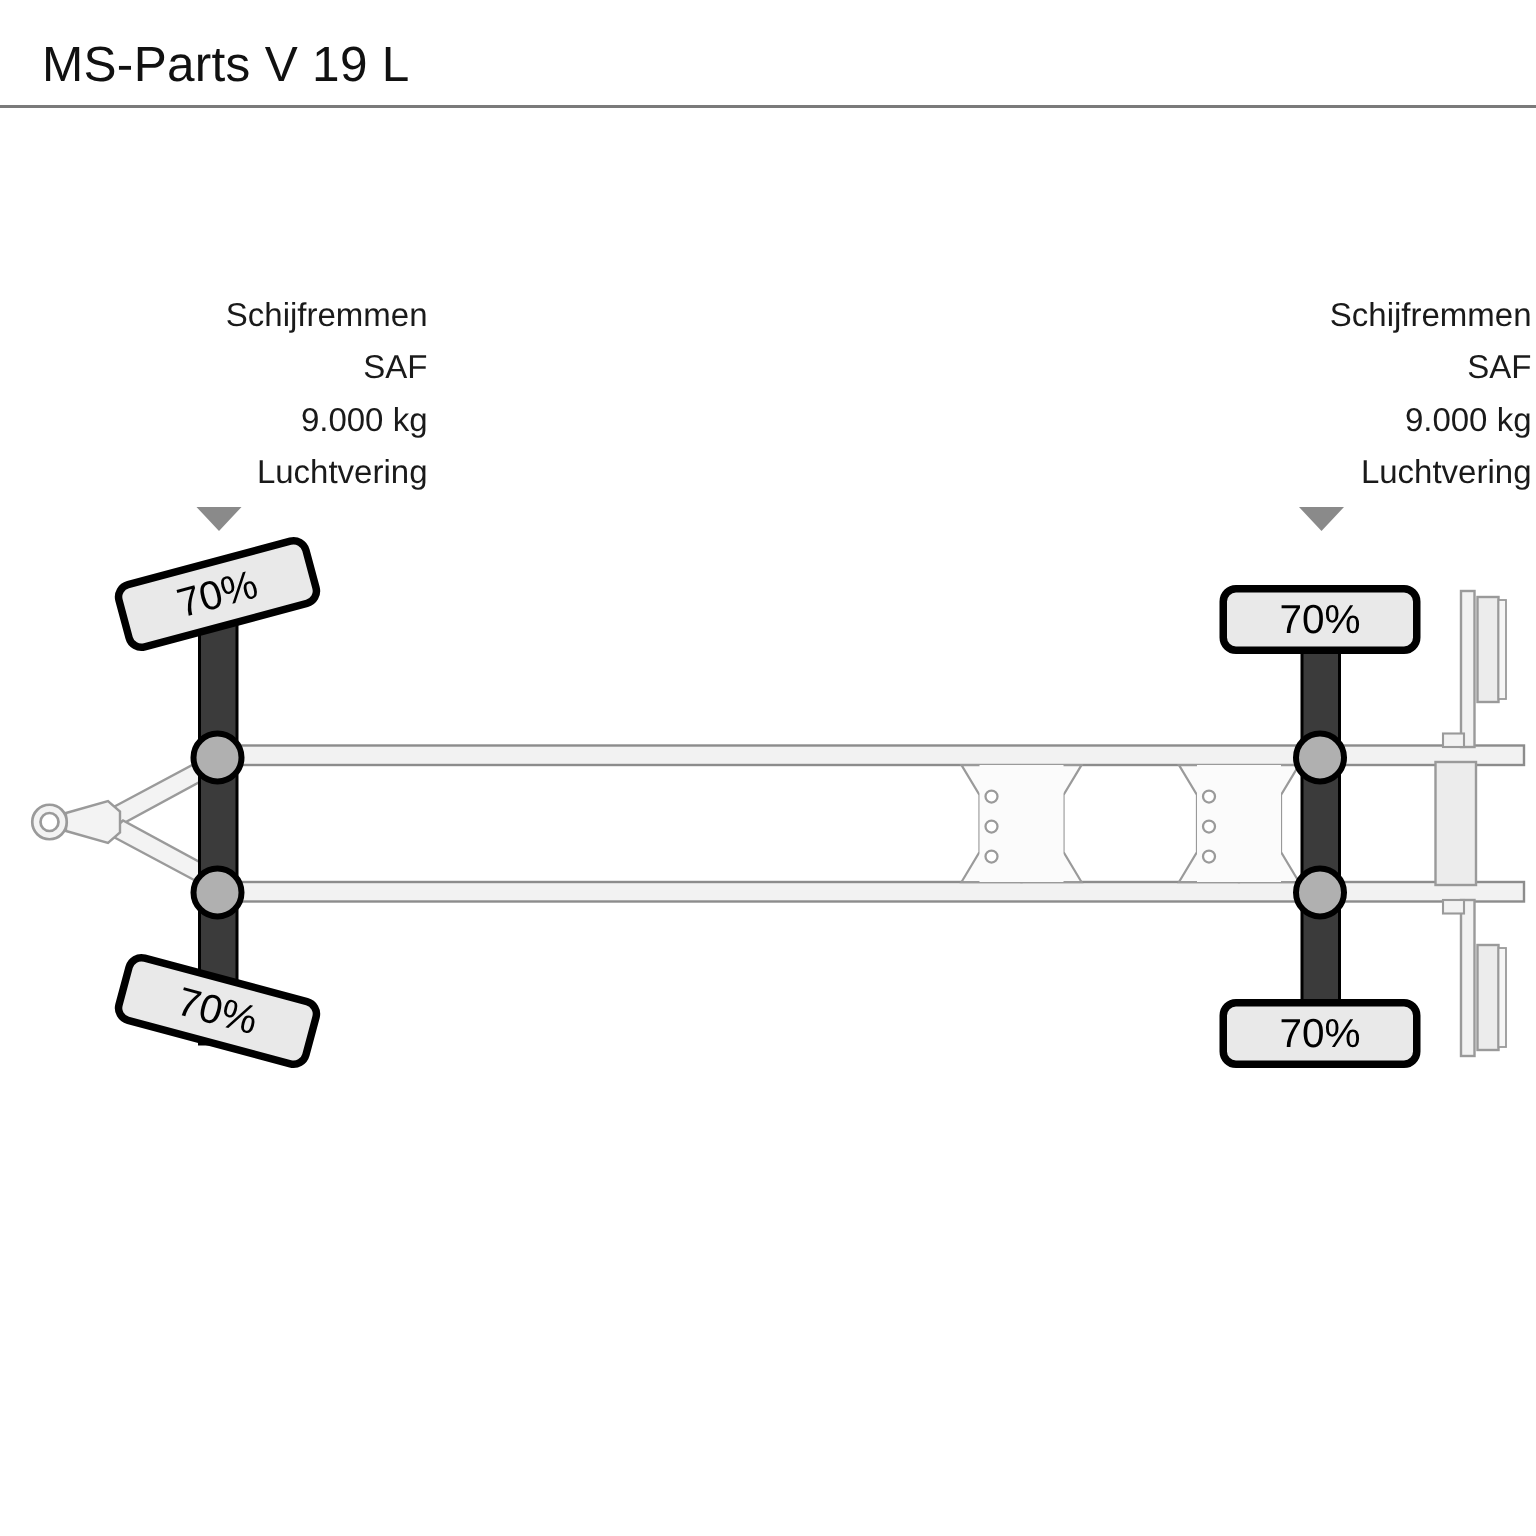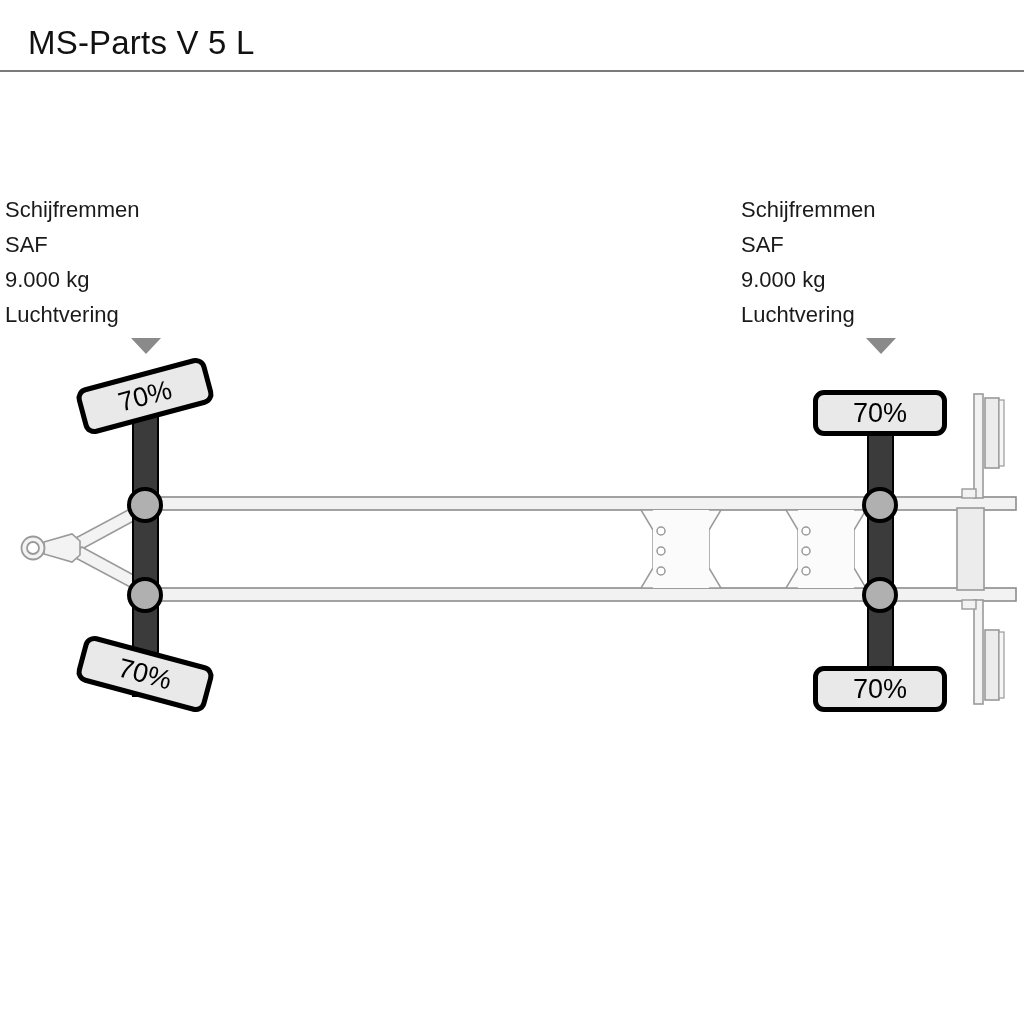--- a/index.html
+++ b/index.html
@@ -41,21 +41,21 @@
     top: 70px;
     width: 1024px;
     height: 2px;
     background: #7a7a7a;
   }
 
   
   .axle-note {
     position: absolute;
     width: 280px;
-    text-align: left;
+    text-align: right;
     font-size: 22px;
     line-height: 35px;
     color: #1a1a1a;
   }
   .axle-note .note-line {
     display: block;
     white-space: nowrap;
   }
   .note-pointer {
     position: absolute;
@@ -107,21 +107,21 @@
     left: 813px; top: 390px; width: 134px; height: 46px;
   }
   #tyre-rr {
     left: 813px; top: 666px; width: 134px; height: 46px;
   }
 </style>
 </head>
 <body>
 
 <div id="header">
-  <div id="page-title">MS-Parts V 5 L</div>
+  <div id="page-title">MS-Parts V 19 L</div>
   <div id="title-rule"></div>
 </div>
 
 <svg id="drawing" viewBox="0 0 1024 1024" width="1024" height="1024">
 
   <g>
 
     <path d="M 72,540 L 145,501 L 152,511 L 82,549 Z" fill="#f3f3f3" stroke="#9a9a9a" stroke-width="1.6"></path>
 
     <path d="M 72,556 L 145,595 L 152,585 L 82,547 Z" fill="#f3f3f3" stroke="#9a9a9a" stroke-width="1.6"></path>

